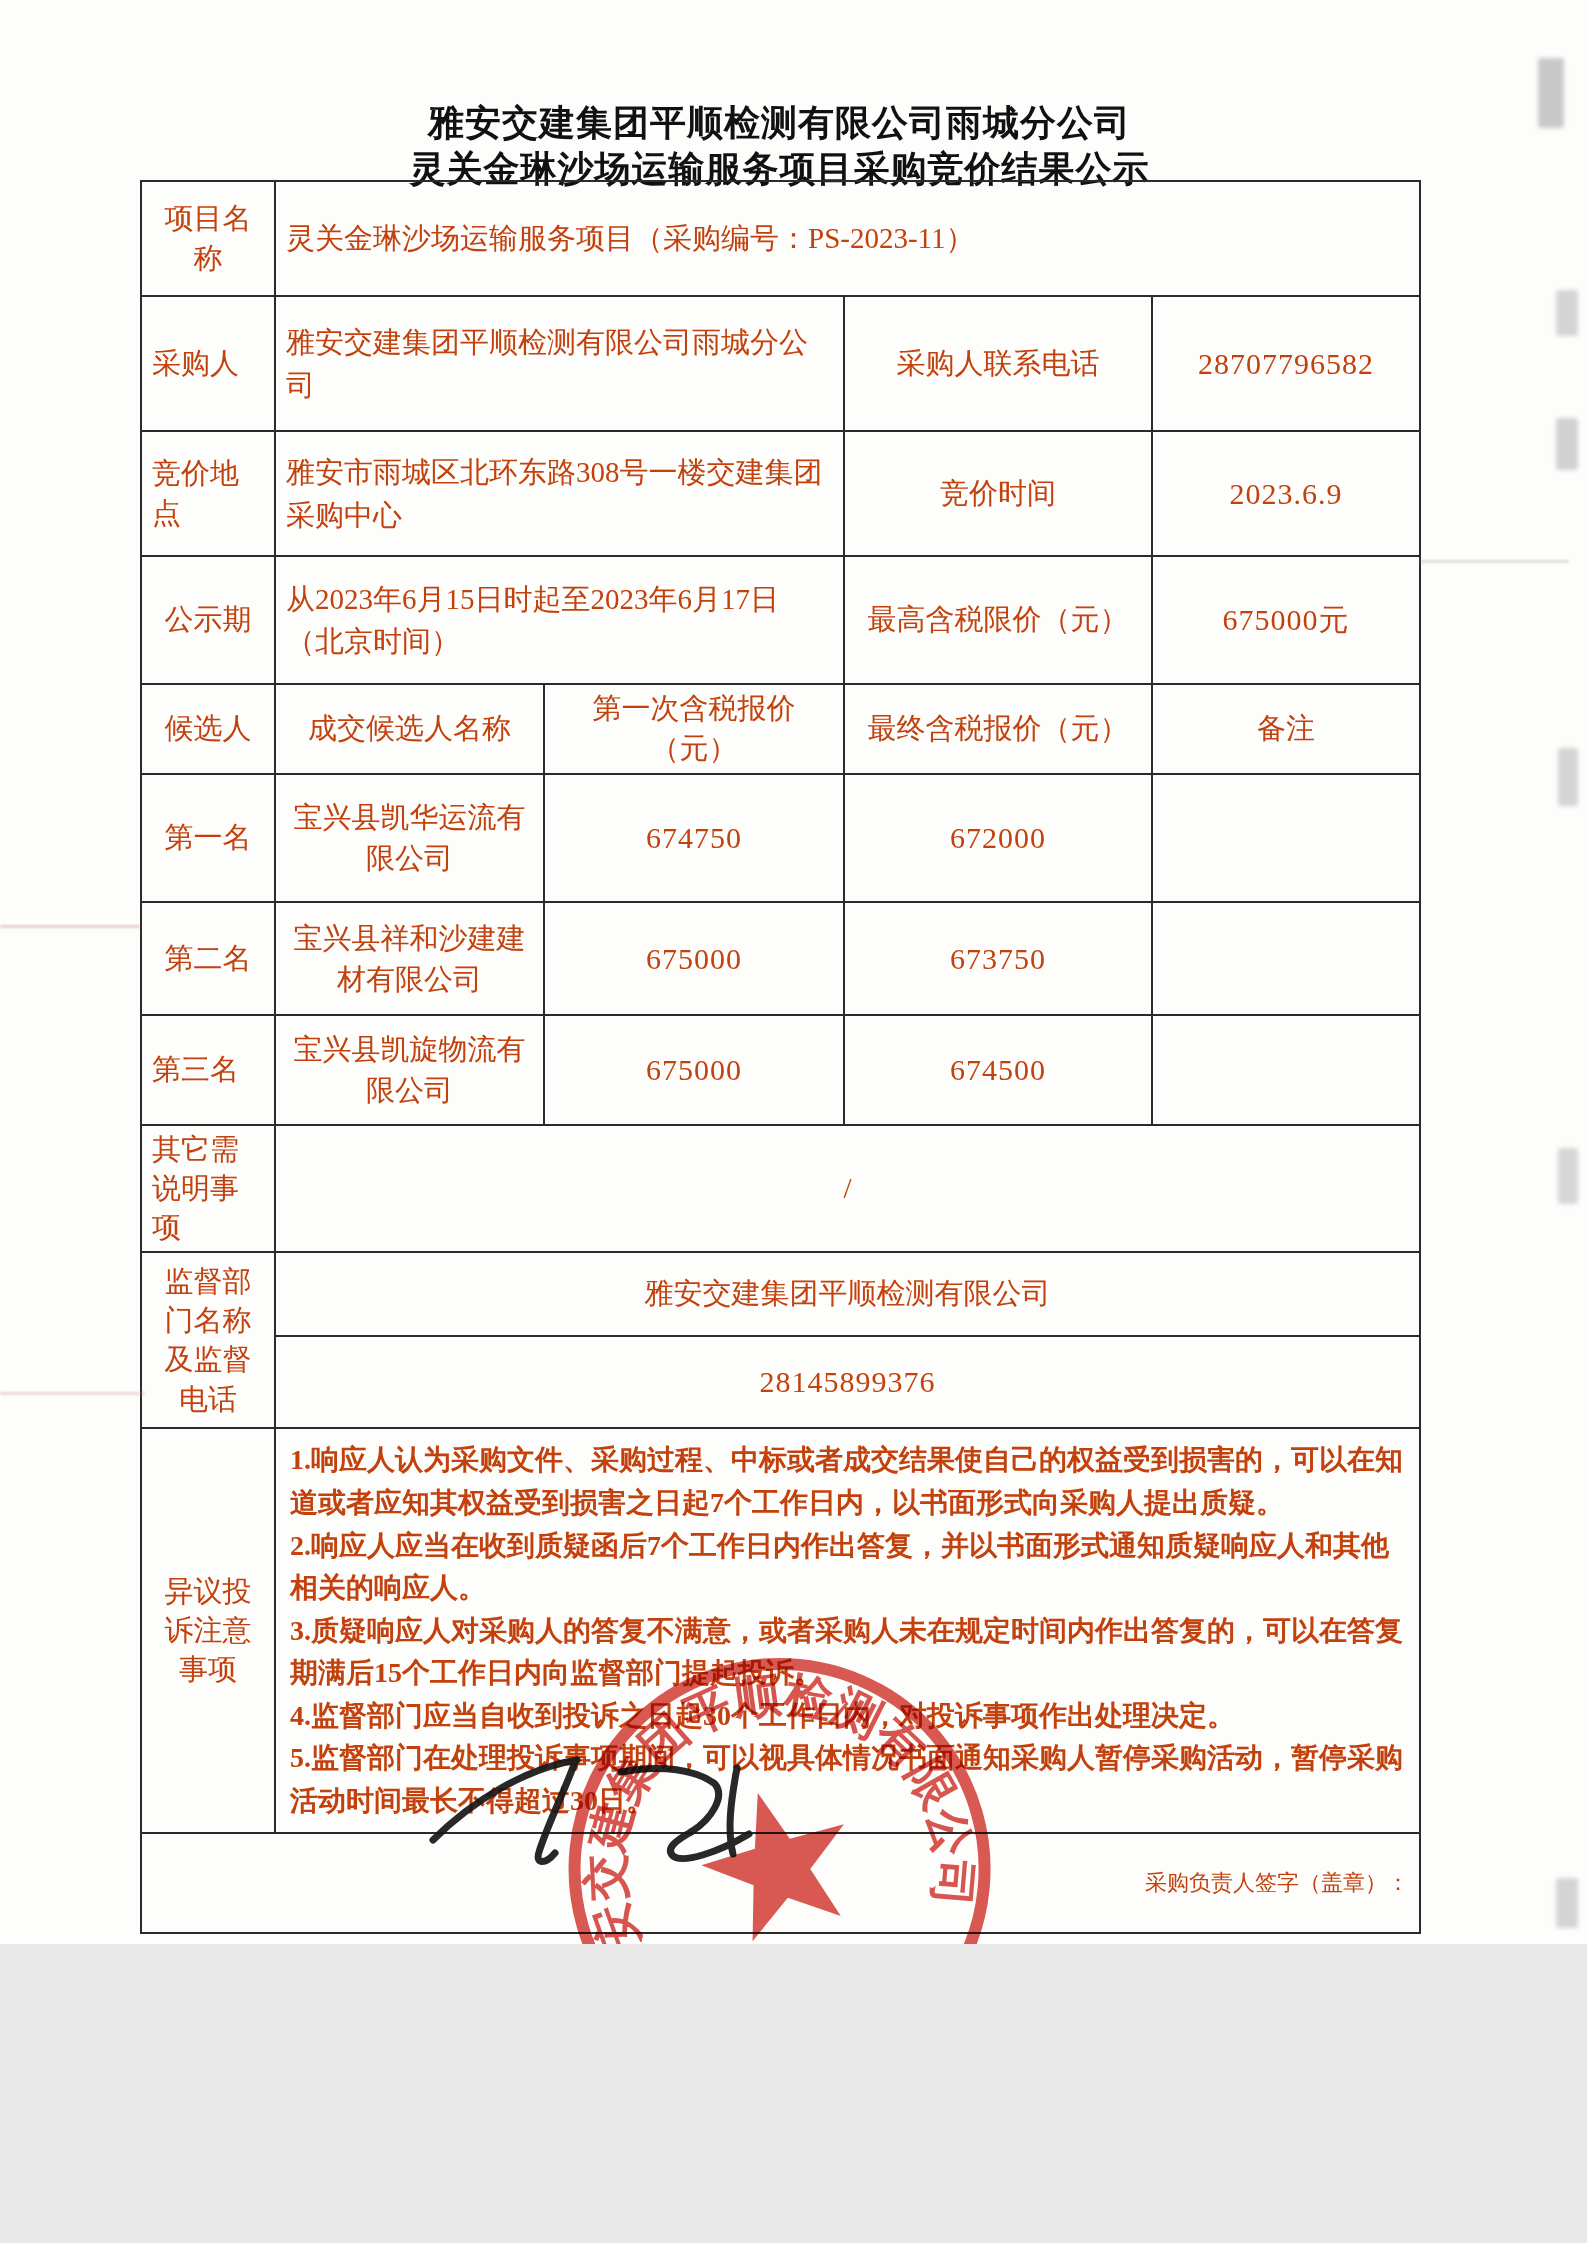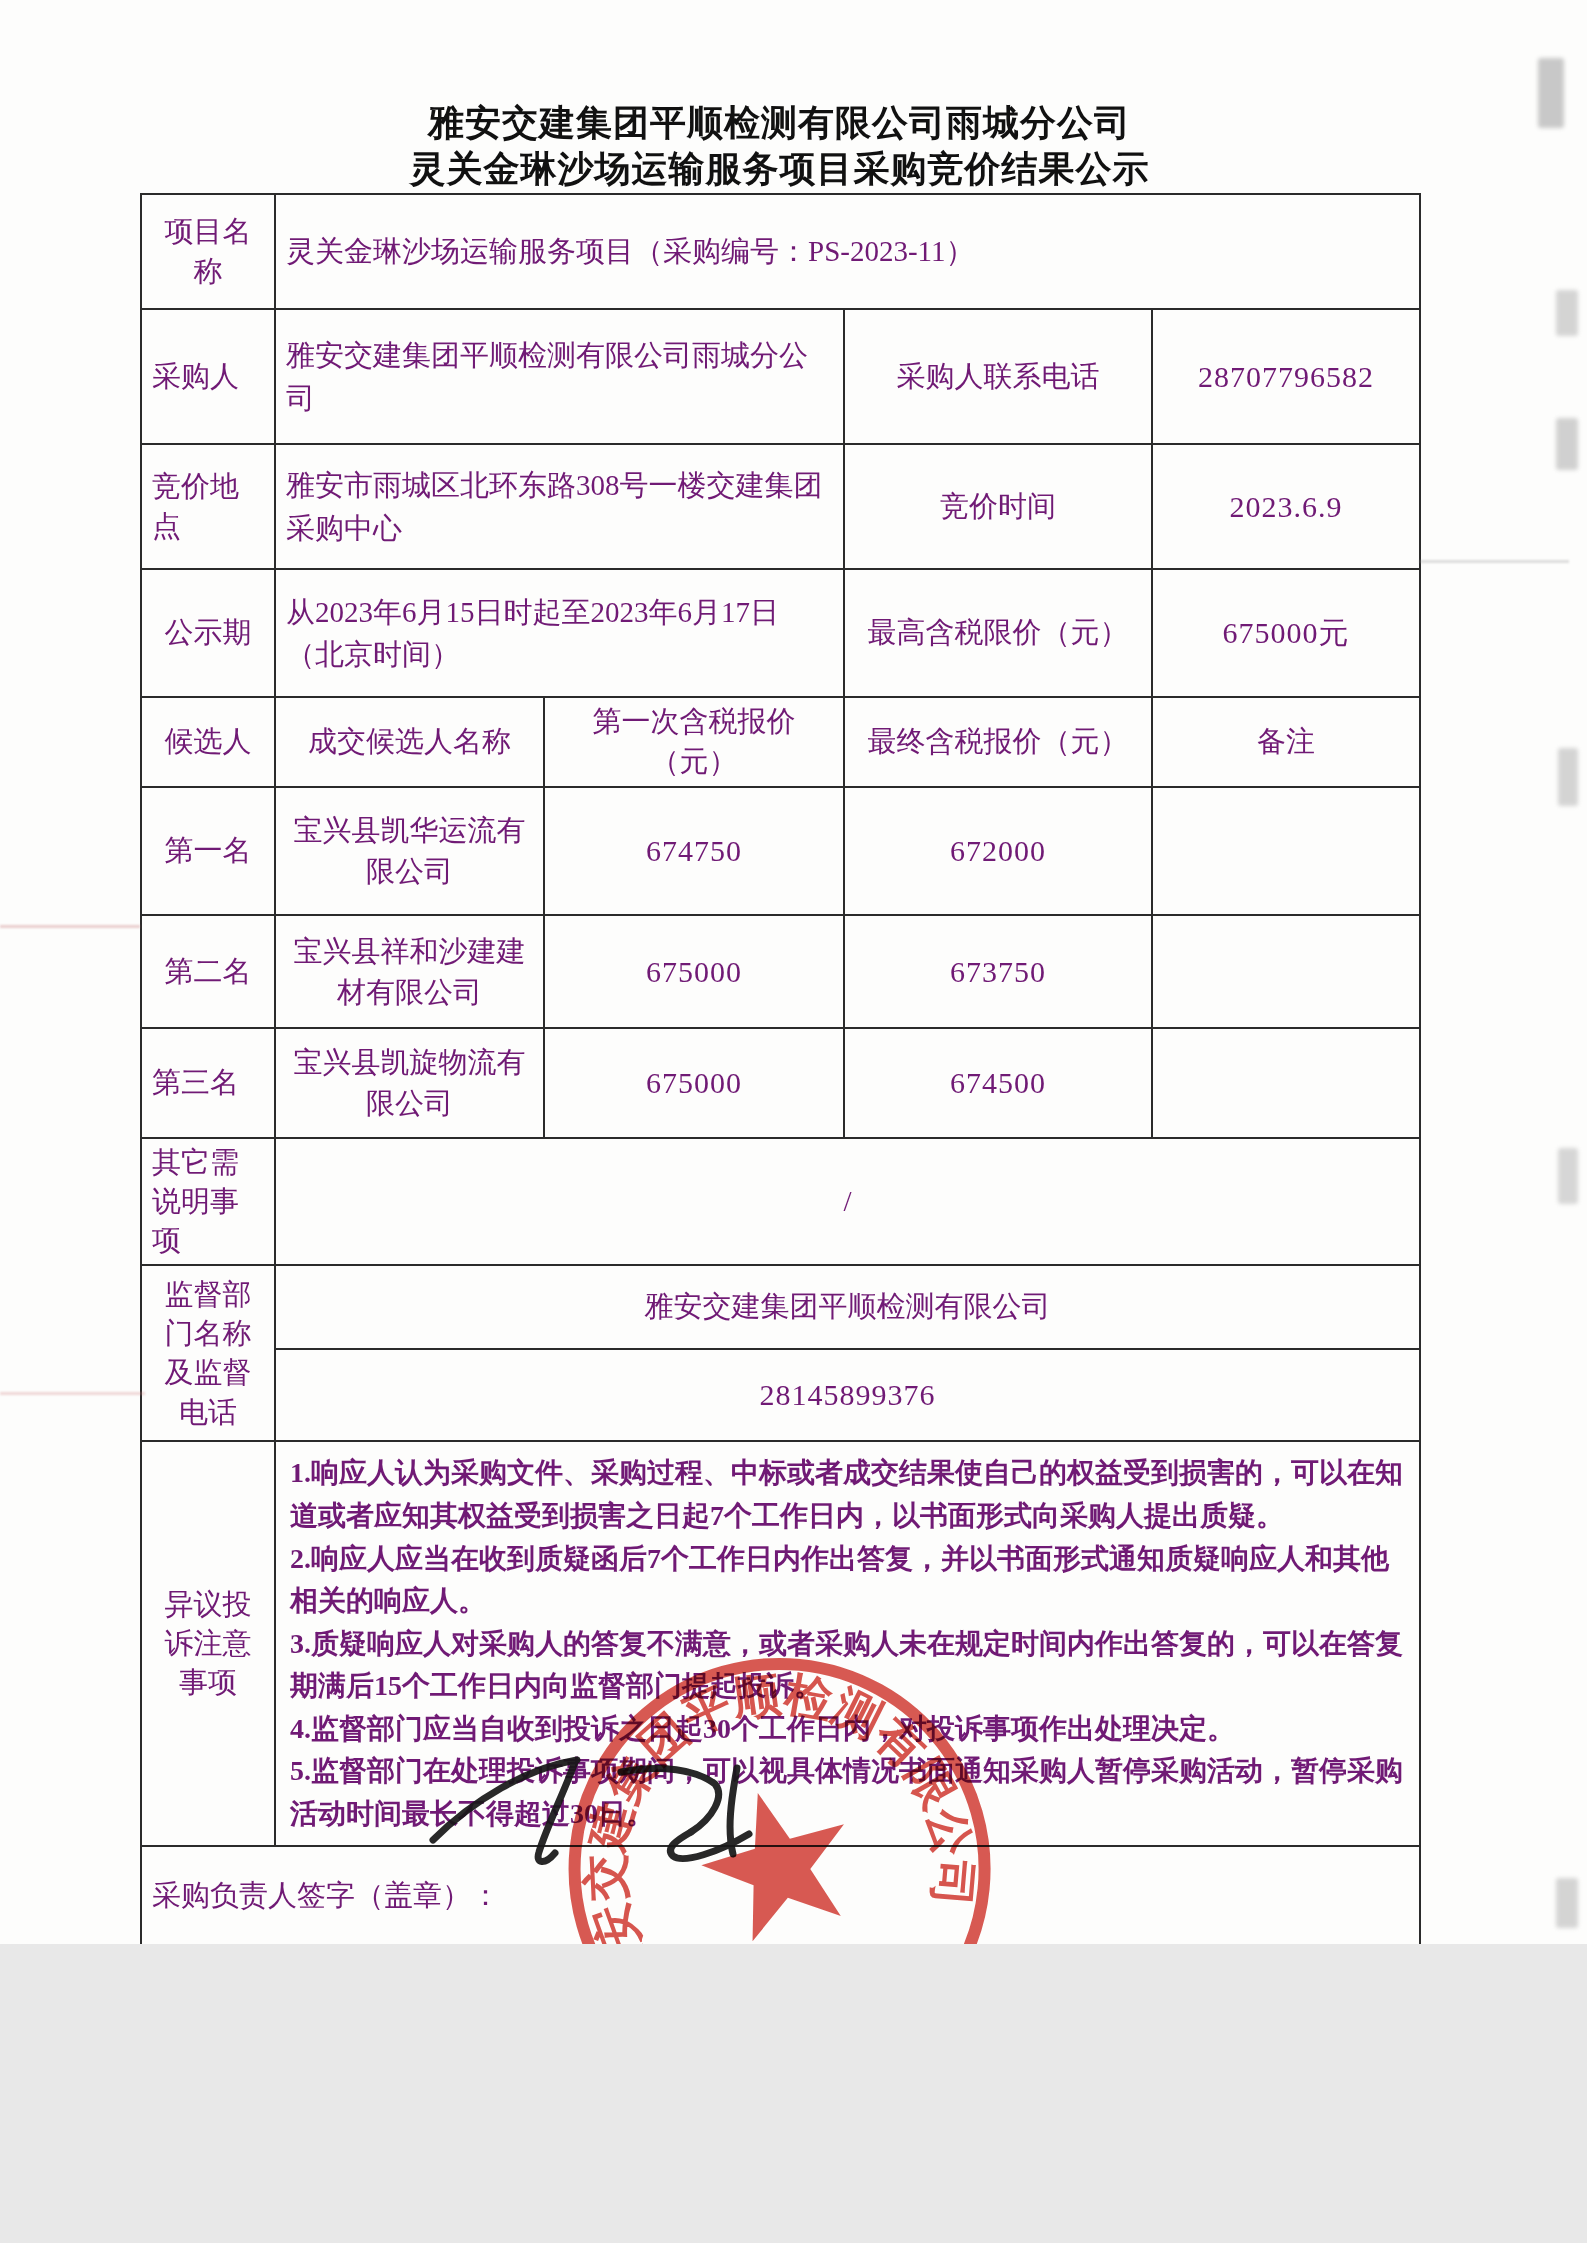--- a/index.html
+++ b/index.html
@@ -14,39 +14,39 @@
     color:#1c1c1c;
   }
   .title-block{
     position:absolute;left:140px;top:100px;width:1279px;
     text-align:center;font-weight:bold;
     font-size:36px;line-height:46px;
     letter-spacing:1px;
     color:#111;
   }
   table.main{
-    position:absolute;left:140px;top:193px;
+    position:absolute;left:140px;top:180px;
     border-collapse:collapse;table-layout:fixed;
     width:1279px;
-    font-size:29px;color:#701a75;
+    font-size:29px;color:#c2410c;
   }
   table.main td{
     border:2px solid #2b2b2b;
     padding:4px 10px;
     vertical-align:middle;
     overflow:hidden;
   }
   td.lab{text-align:center;padding:4px 6px;line-height:1.35;}
   td.lab-left{text-align:left;padding:4px 4px 4px 8px;line-height:1.35;}
   td.val{text-align:left;line-height:1.45;}
   td.ctr{text-align:center;}
   td.num{text-align:center;font-size:30px;letter-spacing:1px;}
   .notice-cell{padding:10px 14px !important;line-height:1.52;font-size:28px;text-align:left;}
   .notice-cell .itm{margin:0;font-weight:bold;}
-  .sig-cell{font-size:29px;padding-left:10px !important;}
+  .sig-cell{font-size:22px;padding-left:10px !important;text-align:right;}
   
   .seal{
     position:absolute;left:548px;top:1630px;width:470px;height:480px;
     transform:rotate(-16deg);
     opacity:.9;mix-blend-mode:multiply;
     pointer-events:none;
   }
   
   .signature{
     position:absolute;left:425px;top:1738px;width:400px;height:150px;

